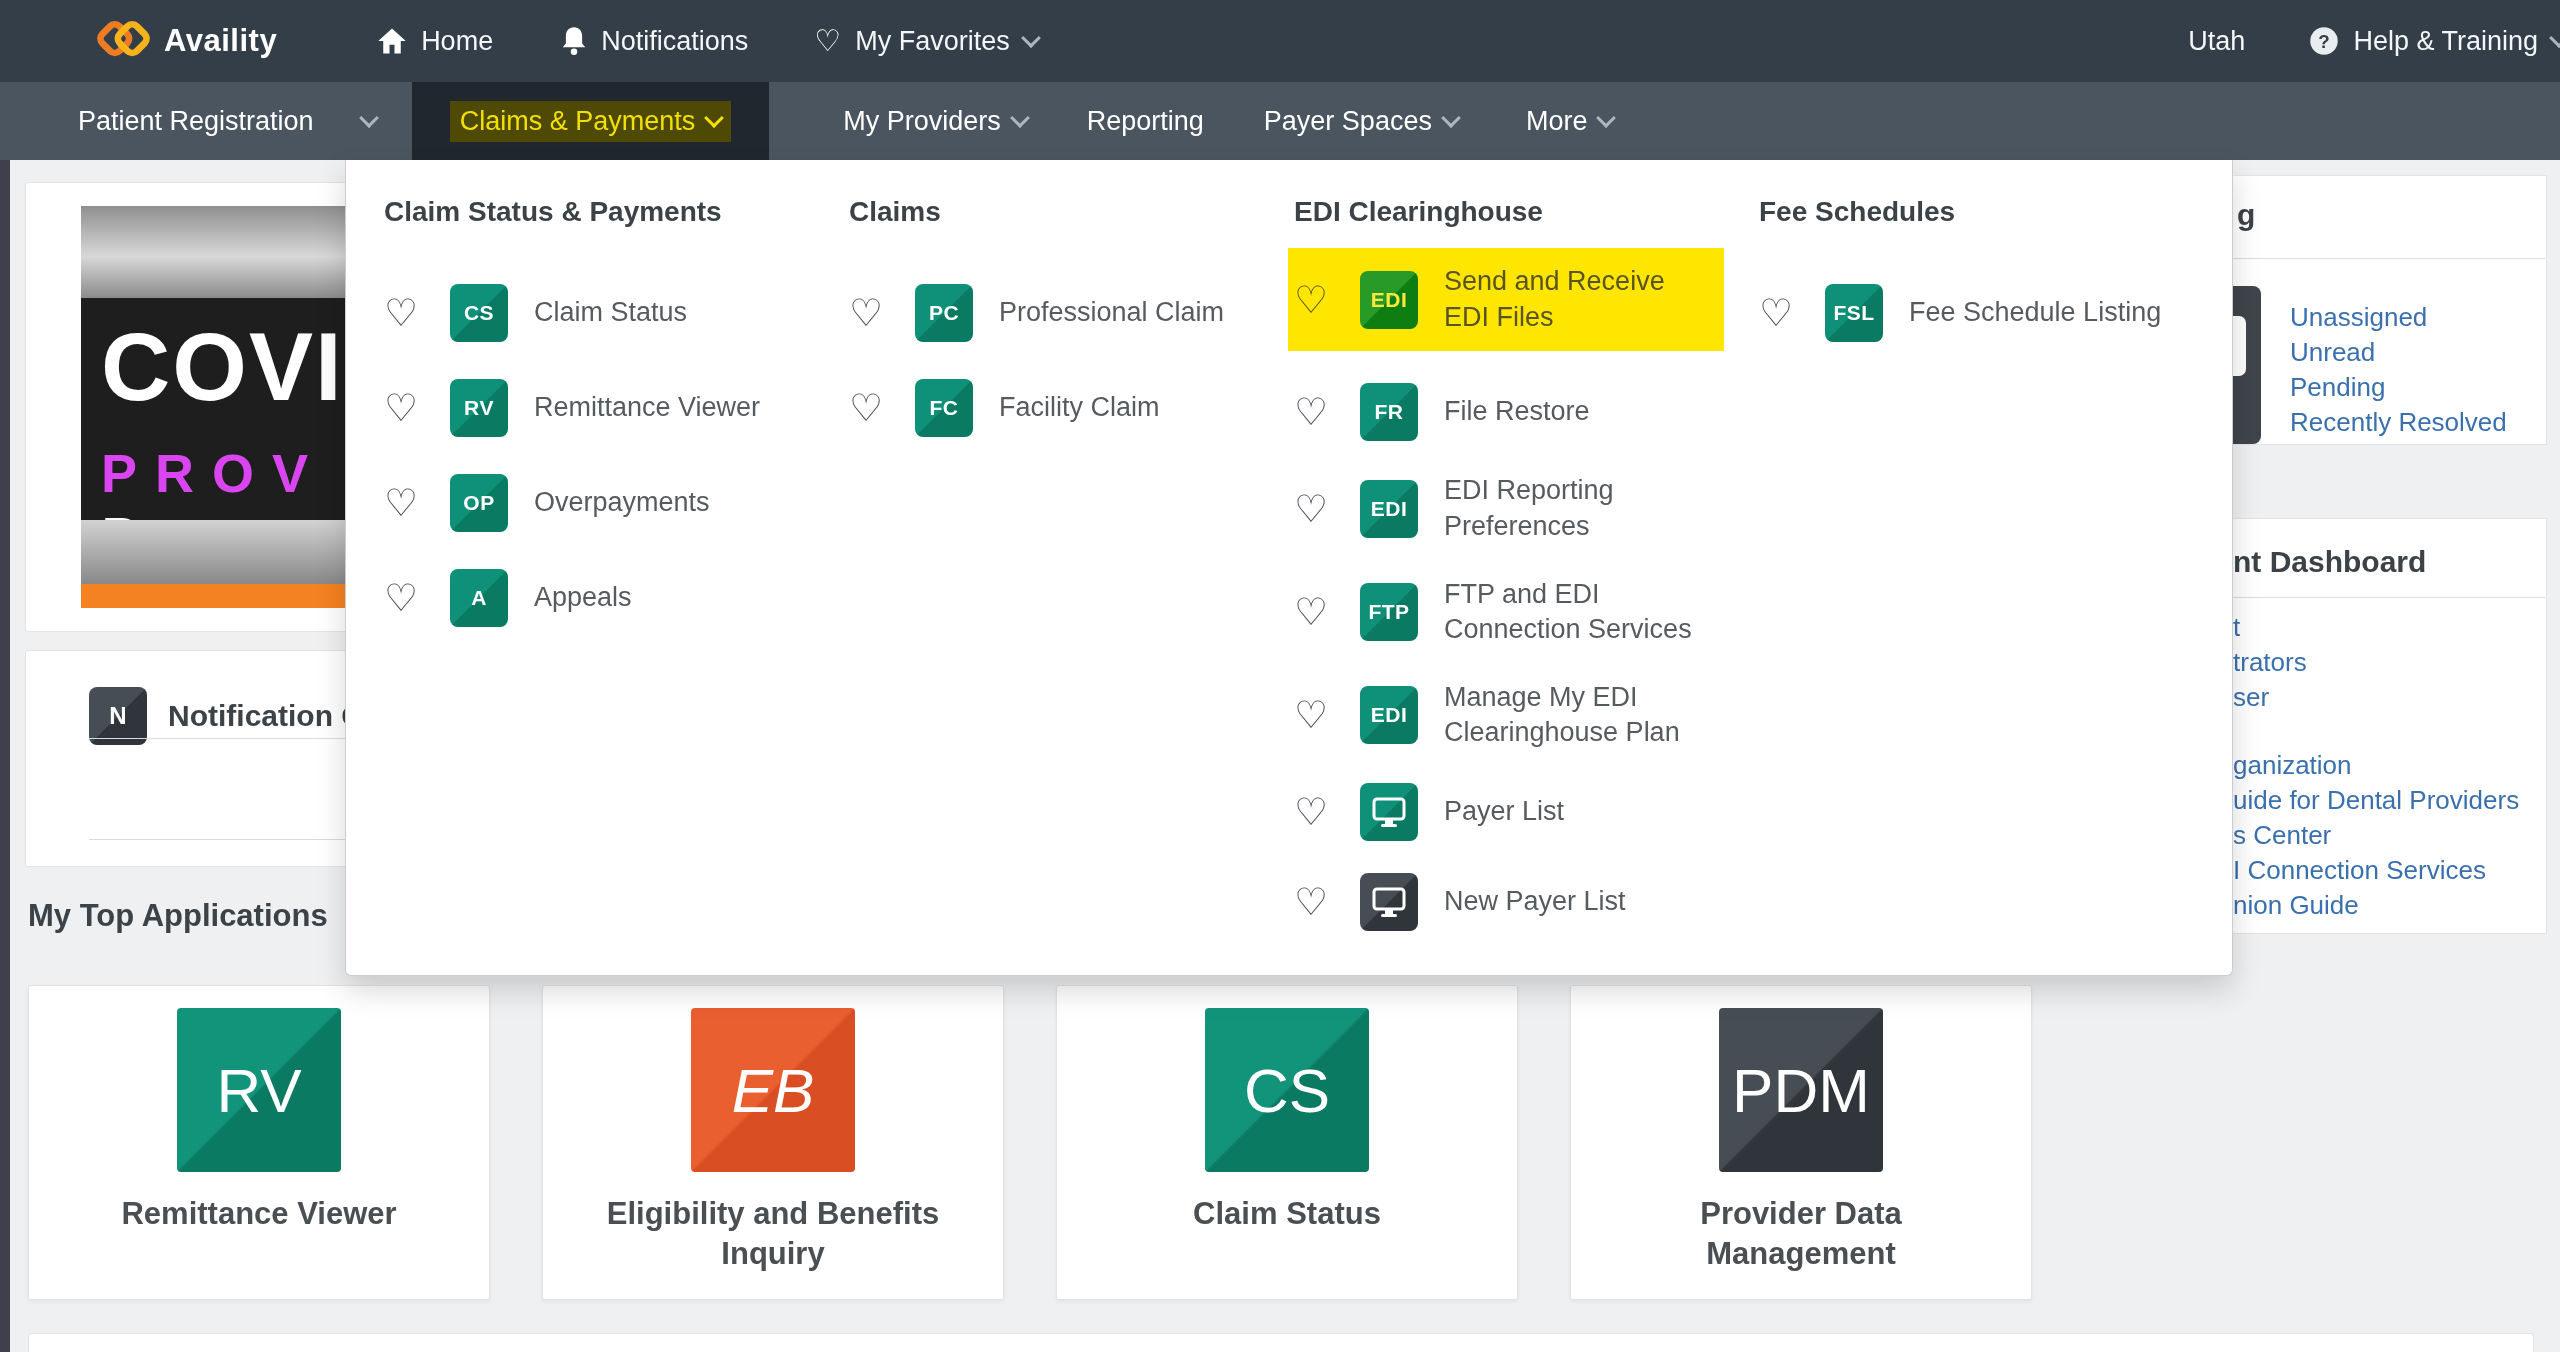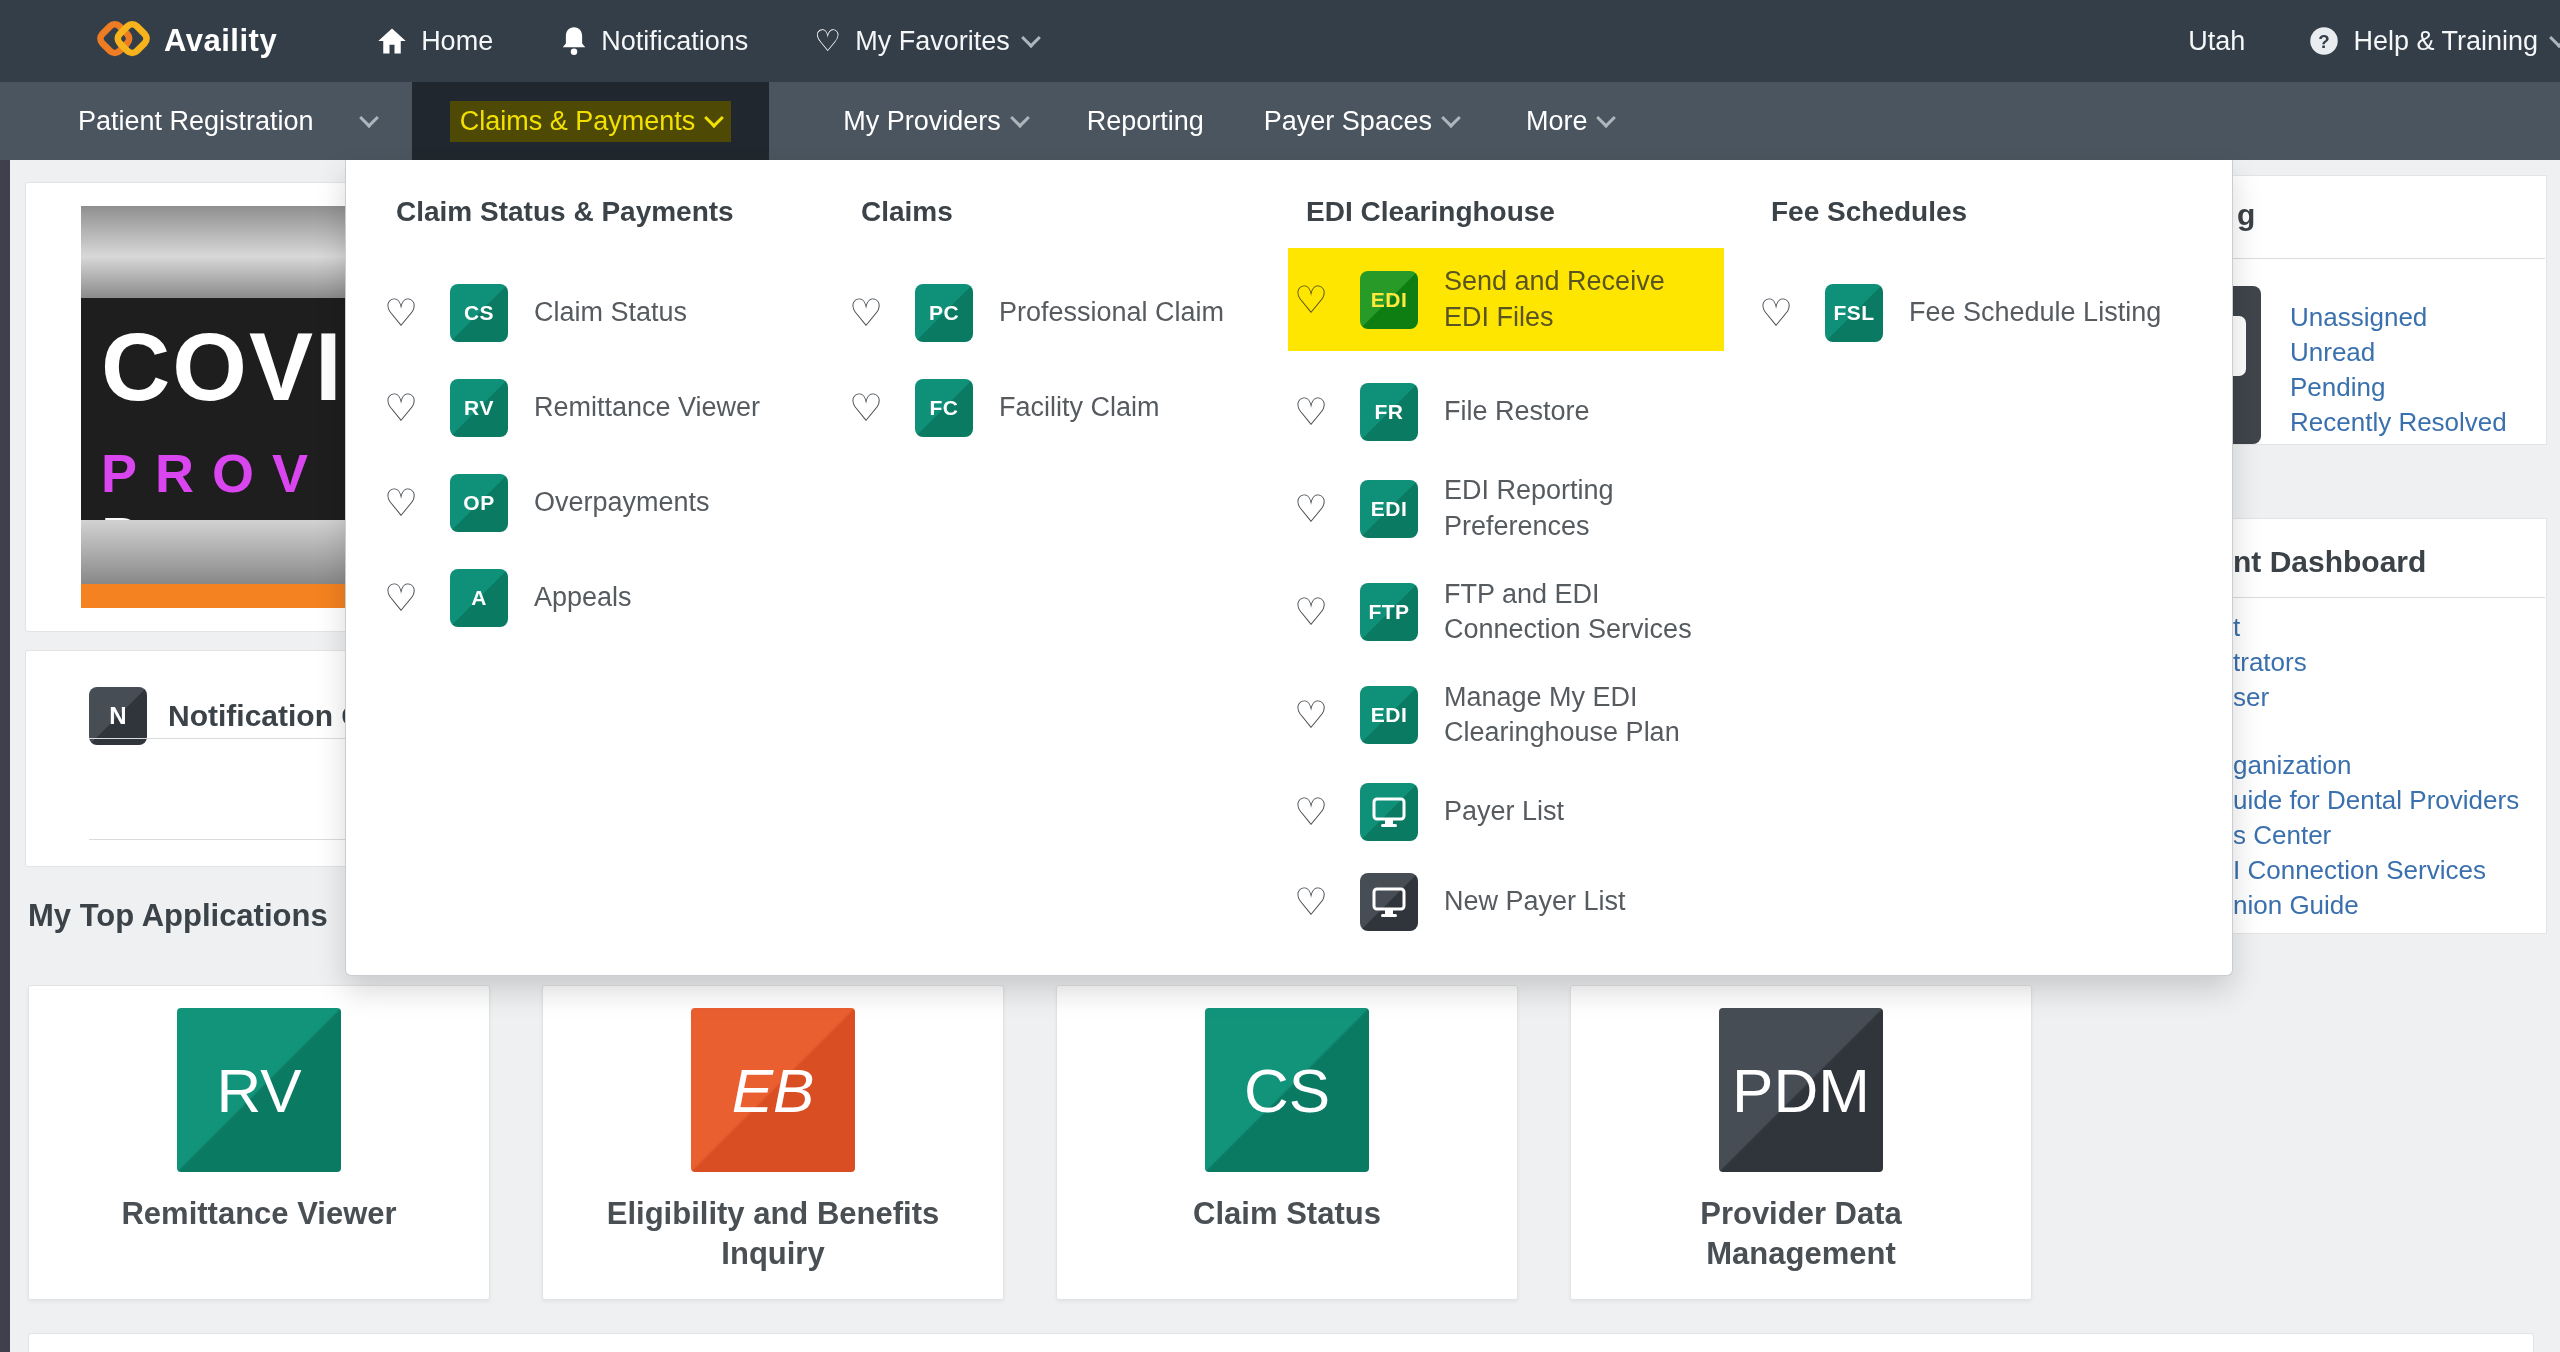--- a/index.html
+++ b/index.html
@@ -33,21 +33,21 @@
   .nav2-item.active{background:#20272e;height:78px;padding:0 38px;margin-left:36px;}
   .nav2-item.active .hl{background:#4e4a06;color:#f2e003;padding:5px 10px;display:flex;
         align-items:center;gap:12px;}
 
   
   .panel{position:absolute;left:345px;top:160px;width:1886px;height:815px;background:#fff;
          border:1px solid #c9cdd1;border-top:none;border-radius:0 0 6px 6px;
          box-shadow:0 14px 30px rgba(0,0,0,.16);z-index:10;}
   .col{position:absolute;top:36px;width:440px;}
   .col-1{left:38px;}  .col-2{left:503px;}  .col-3{left:948px;}  .col-4{left:1413px;}
-  .col h3{font-size:28px;font-weight:bold;color:#3b4248;margin:0 0 0 12px;}
+  .col h3{font-size:28px;font-weight:bold;color:#3b4248;margin:0 0 0 0;}
   .rows{margin-top:56px;}
   .col-3 .rows{margin-top:20px;}
   .mi{display:flex;align-items:center;margin-bottom:37px;min-height:58px;}
   .col-3 .mi{margin-bottom:32px;}
   .mi .heart{font-size:38px;color:#474d53;flex:0 0 46px;line-height:1;cursor:pointer;}
   .tile{width:58px;height:58px;border-radius:8px;flex:0 0 58px;margin:0 26px 0 20px;
         display:flex;align-items:center;justify-content:center;color:#fff;
         font-weight:bold;font-size:21px;letter-spacing:.5px;}
   .tile.teal{background:linear-gradient(135deg,#0f9078 49.5%,#0a7a62 50.5%);}
   .tile.green{background:linear-gradient(135deg,#279a27 49.5%,#0e7d12 50.5%);color:#ffe93d;}

